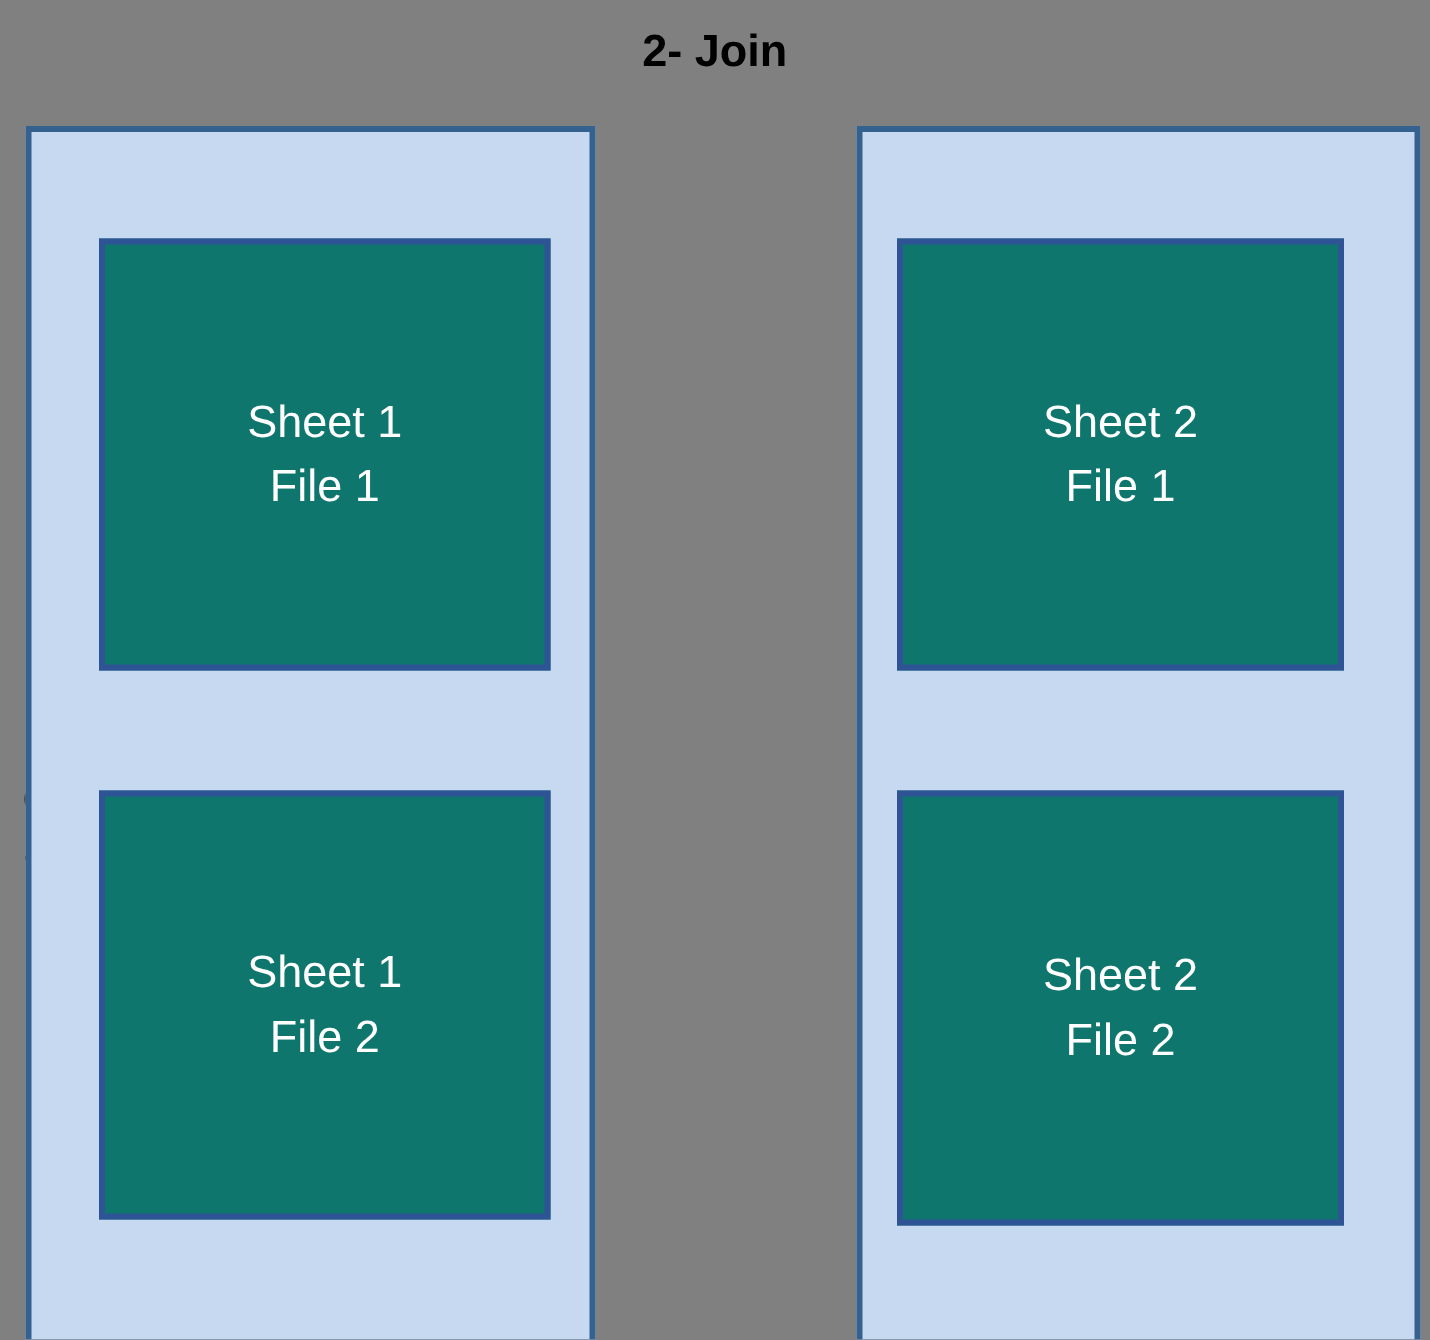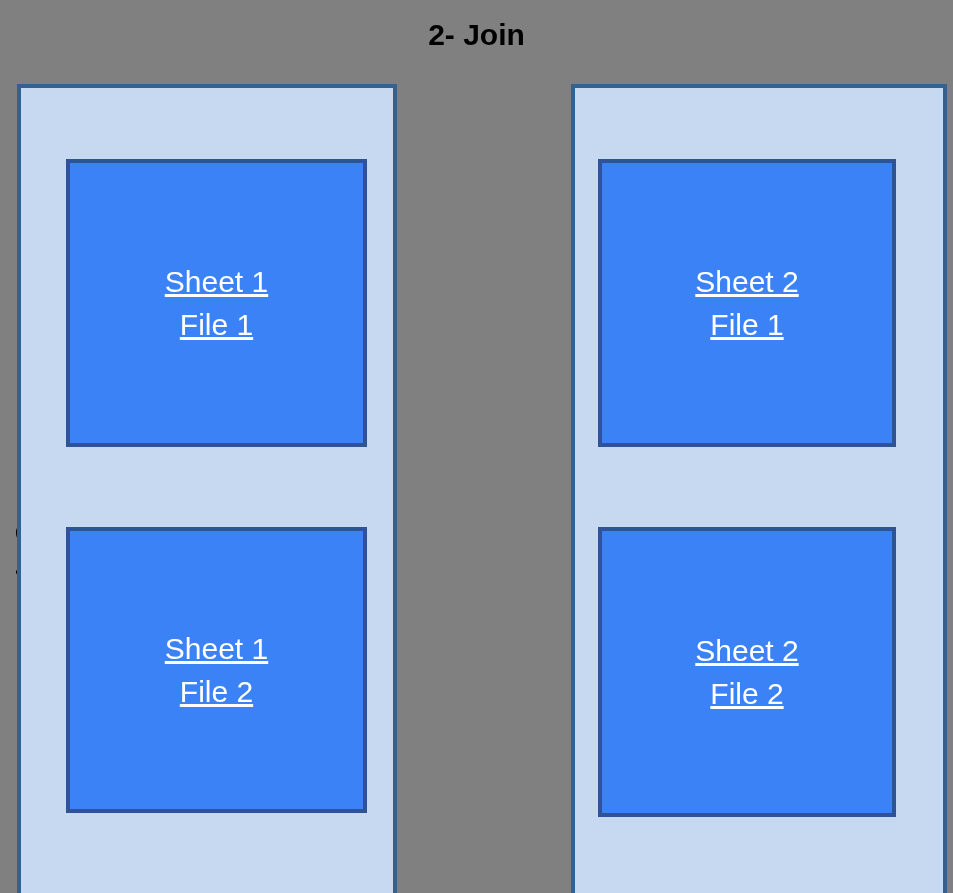--- a/index.html
+++ b/index.html
@@ -59,31 +59,30 @@
     height: 813px;
   }
   .panel-right {
     left: 571px;
     top: 84px;
     width: 376px;
     height: 813px;
   }
   .sheet-box {
     position: absolute;
-    background: #3b82f6;
+    background: #0f766e;
     border: 4px solid #2f5496;
     box-sizing: border-box;
     display: flex;
     flex-direction: column;
     align-items: center;
     justify-content: center;
     color: #ffffff;
     font-size: 30px;
     line-height: 43px;
-    text-decoration: underline;
   }
   .sheet-box .line {
     display: block;
     text-align: center;
     white-space: nowrap;
   }
   
   .box-l-top    { left: 45px;  top: 71px;  width: 301px; height: 288px; }
   .box-l-bottom { left: 45px;  top: 439px; width: 301px; height: 286px; }
   

